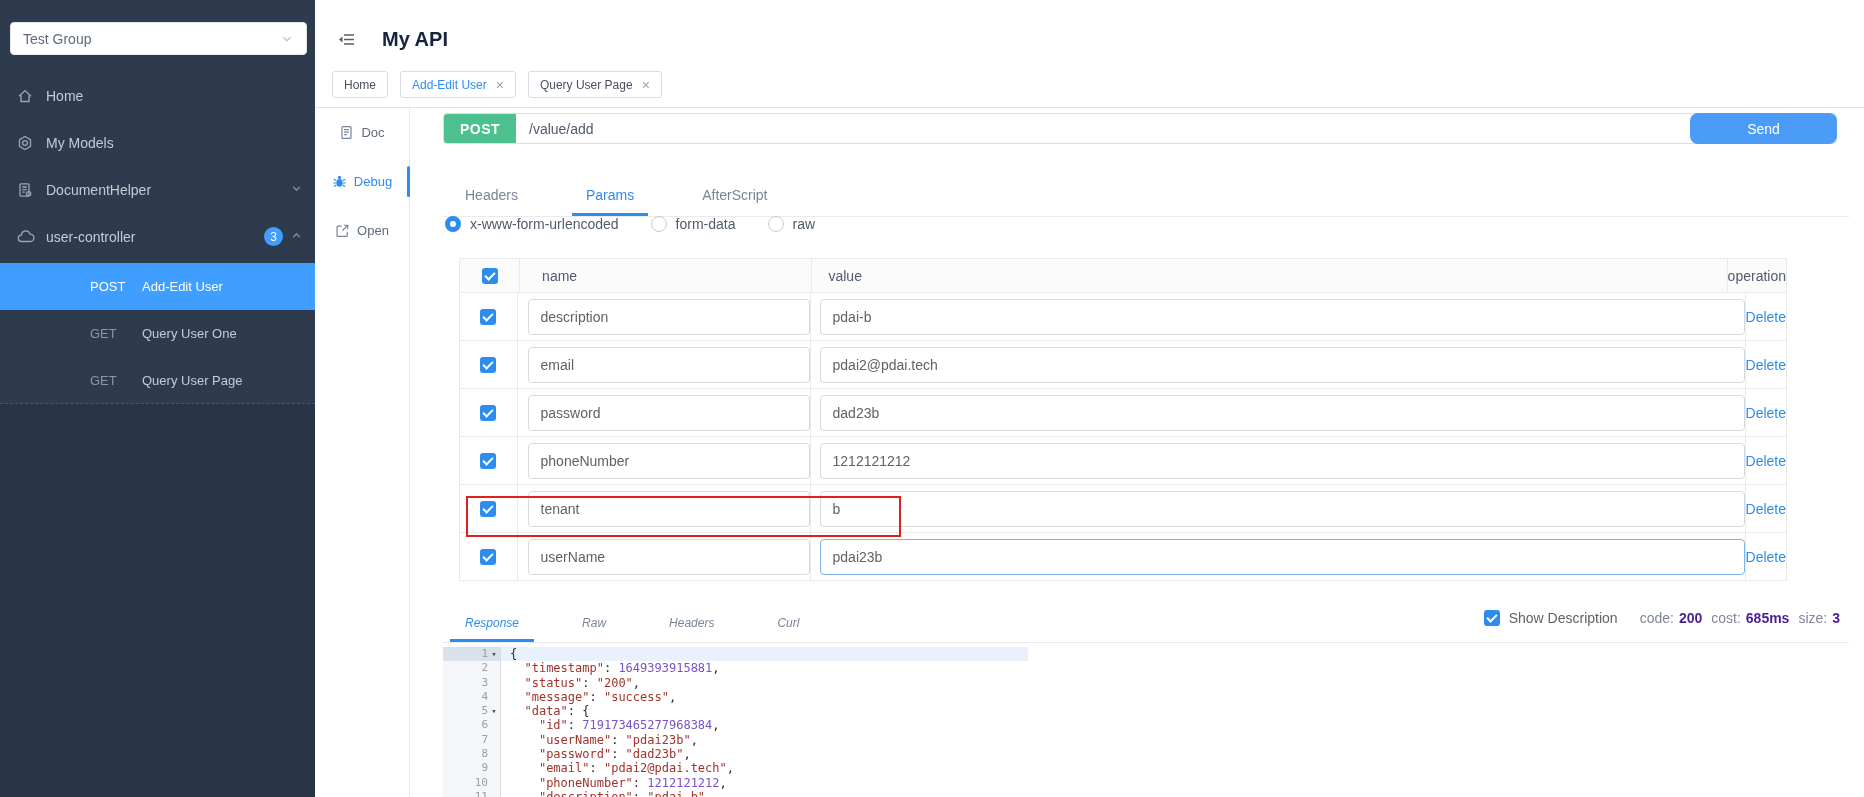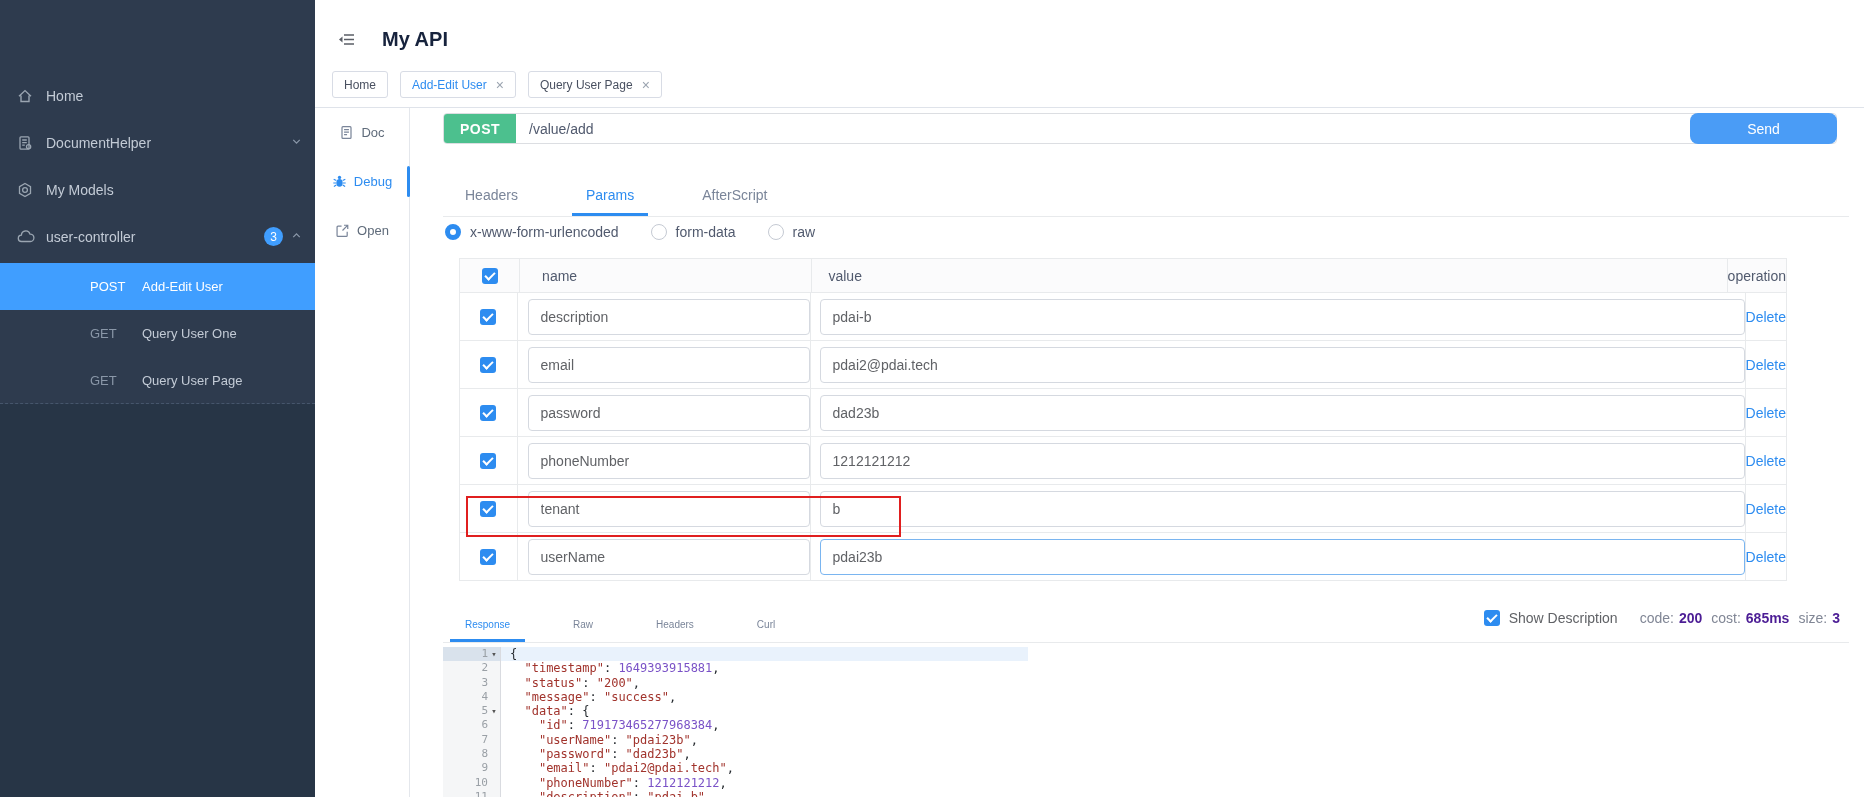--- a/index.html
+++ b/index.html
@@ -73,21 +73,21 @@
                  border-radius:3px 0 0 3px; }
   .url-field { flex:1; display:flex; align-items:center; padding-left:13px; font-size:14px; color:#515a6e; }
   .send-btn { position:absolute; right:-1px; top:-1px; width:147px; height:31px; background:#4a9cf6;
               color:#fff; font-size:14px; border:none; border-radius:8px; display:flex; align-items:center;
               justify-content:center; cursor:pointer; }
   .req-tabs { position:absolute; left:33px; top:57px; right:15px; height:52px; border-bottom:1px solid #e8eaec;
               display:flex; align-items:flex-end; padding-left:8px; }
   .rtab { padding:0 14px 13px; margin-right:40px; font-size:14px; color:#7a8599; cursor:pointer; }
   .rtab.active { color:#2d8cf0; border-bottom:3px solid #2d8cf0; padding-bottom:10px; }
 
-  .radio-row { position:absolute; left:35px; top:116px; display:flex; align-items:center; font-size:14px; color:#515a6e; }
+  .radio-row { position:absolute; left:35px; top:108px; display:flex; align-items:center; font-size:14px; color:#515a6e; }
   .radio-grp { display:flex; align-items:center; margin-right:32px; cursor:pointer; }
   .radio-dot { width:16px; height:16px; border-radius:50%; border:1px solid #c5cad3; background:#fff; margin-right:9px; }
   .radio-grp.selected .radio-dot { border:5px solid #2d8cf0; }
 
   
   .ptable { position:absolute; left:33px; top:150px; width:1328px; border-left:1px solid #e8eaec;
             border-right:1px solid #e8eaec; font-size:14px;margin-left:16px; }
   .pt-head { height:35px; background:#fbfbfc; border-top:1px solid #e8eaec; border-bottom:1px solid #e8eaec;
              display:flex; align-items:center; color:#515a6e; }
   .pt-row { height:48px; display:flex; align-items:center; border-bottom:1px solid #e8eaec; }
@@ -109,21 +109,21 @@
   .checkbox { width:16px; height:16px; border-radius:3px; background:#2d8cf0; position:relative; cursor:pointer; }
   .checkbox::after { content:''; position:absolute; left:5px; top:2px; width:4px; height:8px;
                      border:solid #fff; border-width:0 2px 2px 0; transform:rotate(45deg); }
 
   .red-annotation { position:absolute; left:466px; top:496px; width:435px; height:41px;
                     border:2px solid #e01f1f; pointer-events:none; }
 
   
   .resp-tabs { position:absolute; left:33px; top:490px; right:15px; height:45px; border-bottom:1px solid #e8eaec;
                display:flex; align-items:flex-end; padding-left:7px; }
-  .resp-tab { padding:0 15px 12px; margin-right:33px; font-size:10px; color:#7a8599; cursor:pointer; }
+  .resp-tab { padding:0 15px 12px; margin-right:33px; font-size:12px; color:#7a8599; cursor:pointer;font-style:italic; }
   .resp-tab.active { color:#2d8cf0; border-bottom:3px solid #2d8cf0; padding-bottom:9px; }
   .resp-meta { position:absolute; right:15px; top:495px; height:30px; display:flex; align-items:center;
                font-size:14px; white-space:nowrap; }
   .resp-meta .checkbox { margin-right:9px; }
   .show-desc-label { color:#606266; margin-right:22px; }
   .meta-label { color:#808695; margin-right:5px; }
   .meta-value { color:#4c1d95; font-weight:bold; margin-right:9px; }
 
   
   .editor { position:absolute; left:33px; top:539px; width:585px; height:150px; overflow:hidden;
@@ -142,55 +142,63 @@
 
   svg.ic { display:block; }
 </style>
 </head>
 <body>
 
 <div class="screen">
 
   <aside class="sidebar">
     <div class="menu-top"></div>
+    <div class="group-select">
+      <span class="gs-label">Test Group</span>
+      <span>
+        <svg class="ic" width="14" height="14" viewBox="0 0 16 16" fill="none" stroke-width="1.6">
+            <polyline points="4,6 8,10 12,6"></polyline>
+          </svg>
+      </span>
+    </div>
     <div class="side-menu" id="side-menu">
         <div class="side-item">
     <span class="sicon">
             <svg class="ic" width="16" height="16" viewBox="0 0 16 16" fill="none" stroke-width="1.4">
               <path d="M2 8.2 8 2.6l6 5.6M4 7.4V13.5h8V7.4"></path>
             </svg>
           </span>
     <span class="slabel">Home</span>
+
+  </div>
+        <div class="side-item">
+    <span class="sicon">
+            <svg class="ic" width="16" height="16" viewBox="0 0 16 16" fill="none" stroke-width="1.3">
+              <polygon points="8,1.5 13.5,4.7 13.5,11.3 8,14.5 2.5,11.3 2.5,4.7"></polygon>
+              <circle cx="8" cy="8" r="2.4"></circle>
+            </svg>
+          </span>
+    <span class="slabel">My Models</span>
 
   </div>
         <div class="side-item">
     <span class="sicon">
             <svg class="ic" width="16" height="16" viewBox="0 0 16 16" fill="none" stroke-width="1.3">
               <rect x="3" y="1.8" width="9" height="12.4" rx="1"></rect>
               <path d="M5.2 5h4.6M5.2 7.6h4.6M5.2 10.2h2.6"></path>
               <circle cx="11.6" cy="11.8" r="2.1"></circle>
             </svg>
           </span>
     <span class="slabel">DocumentHelper</span>
 
     <span class="schev" style="display: inline;">
             <svg class="ic" width="13" height="13" viewBox="0 0 16 16" fill="none" stroke-width="1.6">
               <polyline points="4,6 8,10 12,6"></polyline>
             </svg>
           </span>
-  </div>
-        <div class="side-item">
-    <span class="sicon">
-            <svg class="ic" width="16" height="16" viewBox="0 0 16 16" fill="none" stroke-width="1.3">
-              <polygon points="8,1.5 13.5,4.7 13.5,11.3 8,14.5 2.5,11.3 2.5,4.7"></polygon>
-              <circle cx="8" cy="8" r="2.4"></circle>
-            </svg>
-          </span>
-    <span class="slabel">My Models</span>
-
   </div>
         <div class="side-item">
     <span class="sicon">
             <svg class="ic" width="18" height="16" viewBox="0 0 18 16" fill="none" stroke-width="1.3">
               <path d="M4.6 12.5a3.2 3.2 0 0 1-.2-6.4 4.4 4.4 0 0 1 8.6-1 3.1 3.1 0 0 1 .4 7.4z"></path>
             </svg>
           </span>
     <span class="slabel">user-controller</span>
     <span class="sbadge" style="display: flex;">3</span>
     <span class="schev" style="display: inline;">

